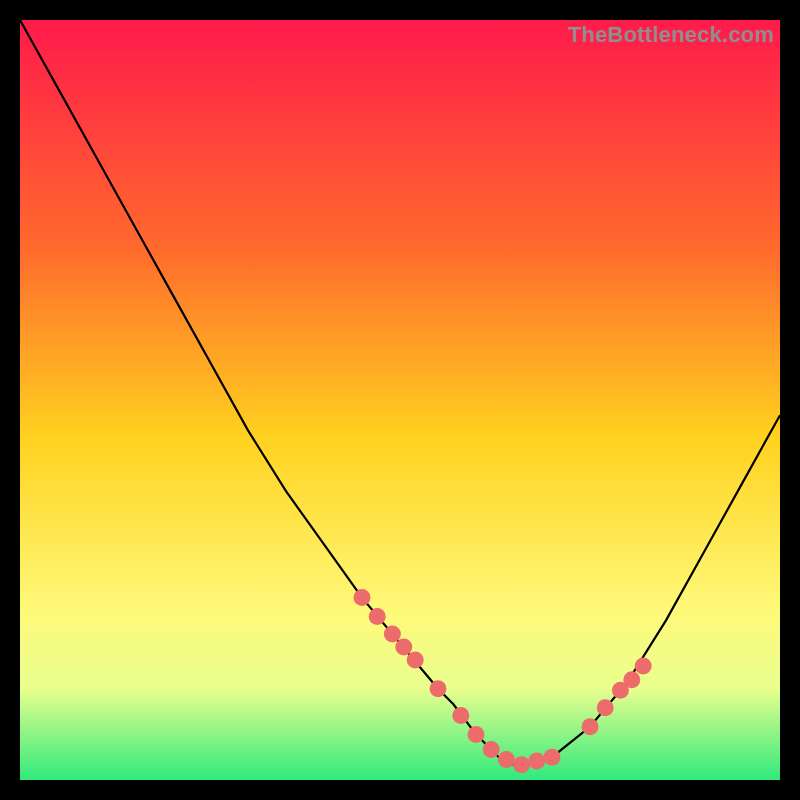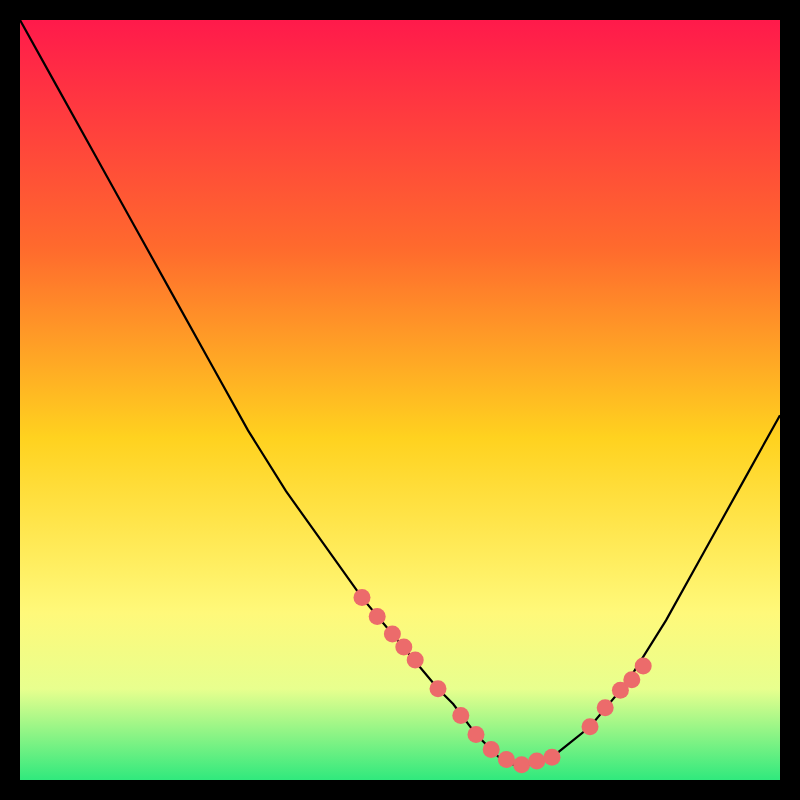--- a/index.html
+++ b/index.html
@@ -68,13 +68,14 @@
         <circle cx="501.6" cy="744.8" r="8.5" fill="#ec6b6b"></circle>
         <circle cx="516.8" cy="741.0" r="8.5" fill="#ec6b6b"></circle>
         <circle cx="532.0" cy="737.2" r="8.5" fill="#ec6b6b"></circle>
         <circle cx="570.0" cy="706.8" r="8.5" fill="#ec6b6b"></circle>
         <circle cx="585.2" cy="687.8" r="8.5" fill="#ec6b6b"></circle>
         <circle cx="600.4" cy="670.3" r="8.5" fill="#ec6b6b"></circle>
         <circle cx="611.8" cy="659.7" r="8.5" fill="#ec6b6b"></circle>
         <circle cx="623.2" cy="646.0" r="8.5" fill="#ec6b6b"></circle>
       </g>
   </svg>
+  <div class="watermark">TheBottleneck.com</div>
 </div>
 
 </body></html>

